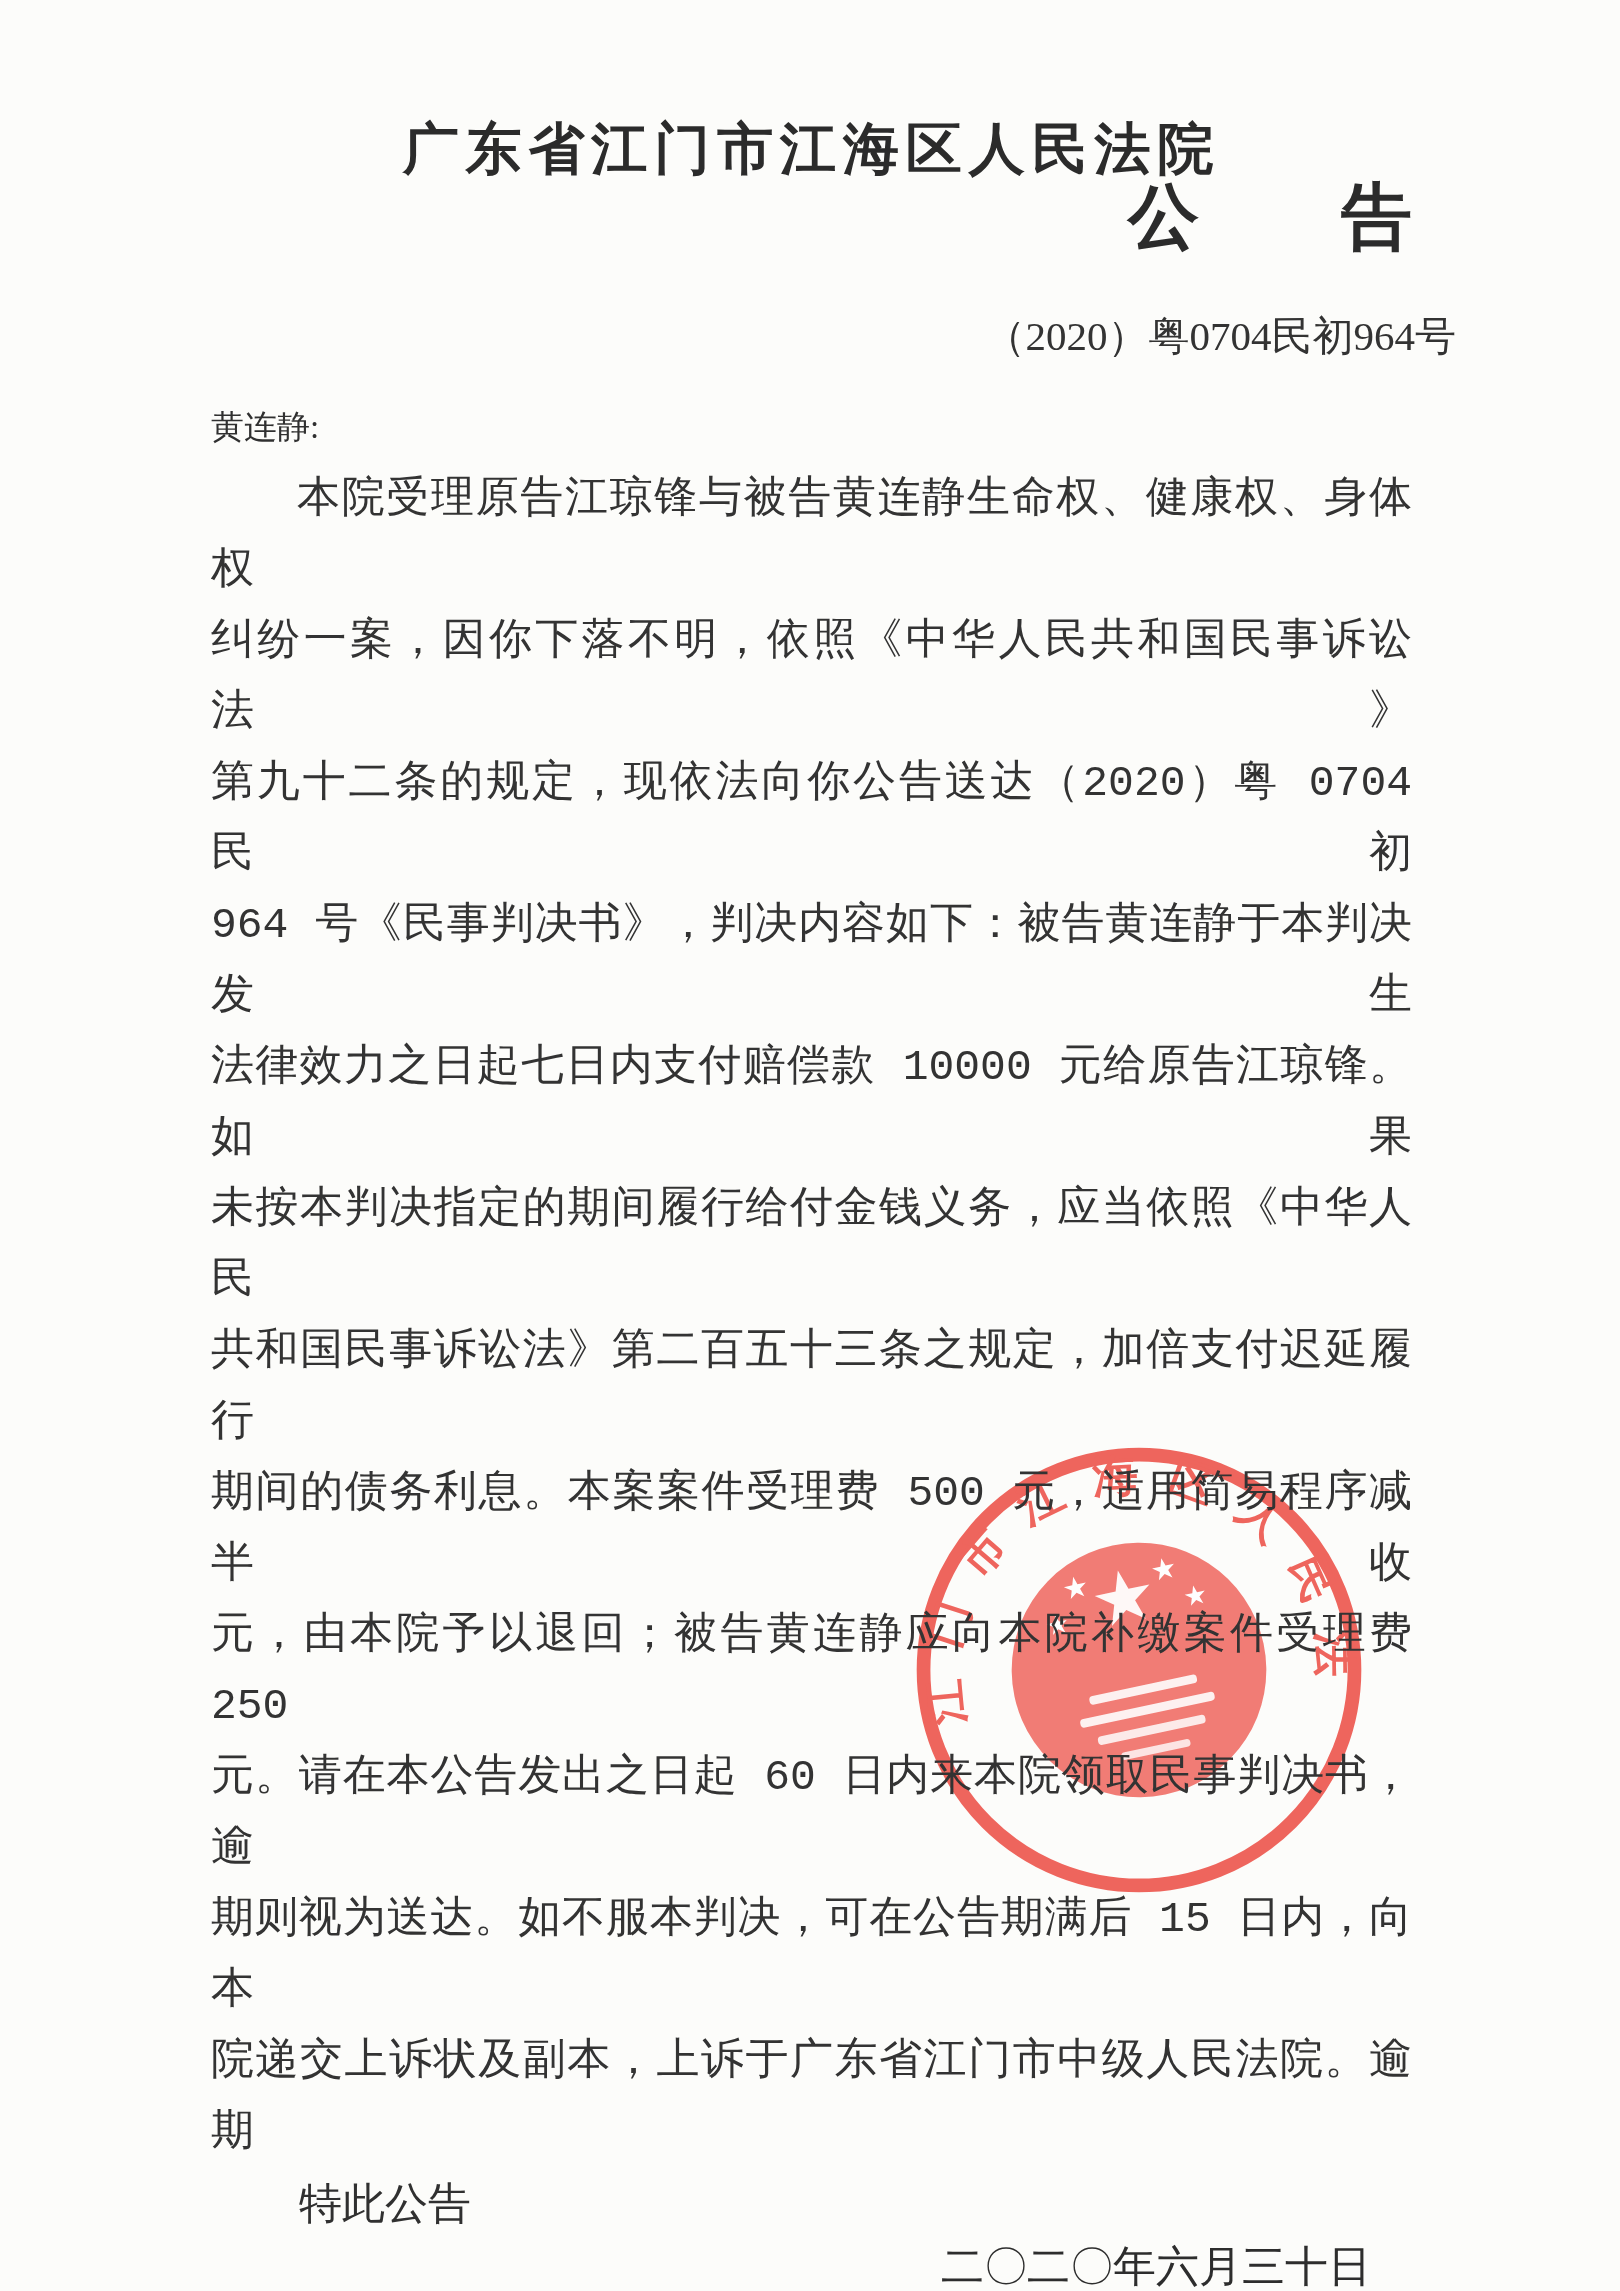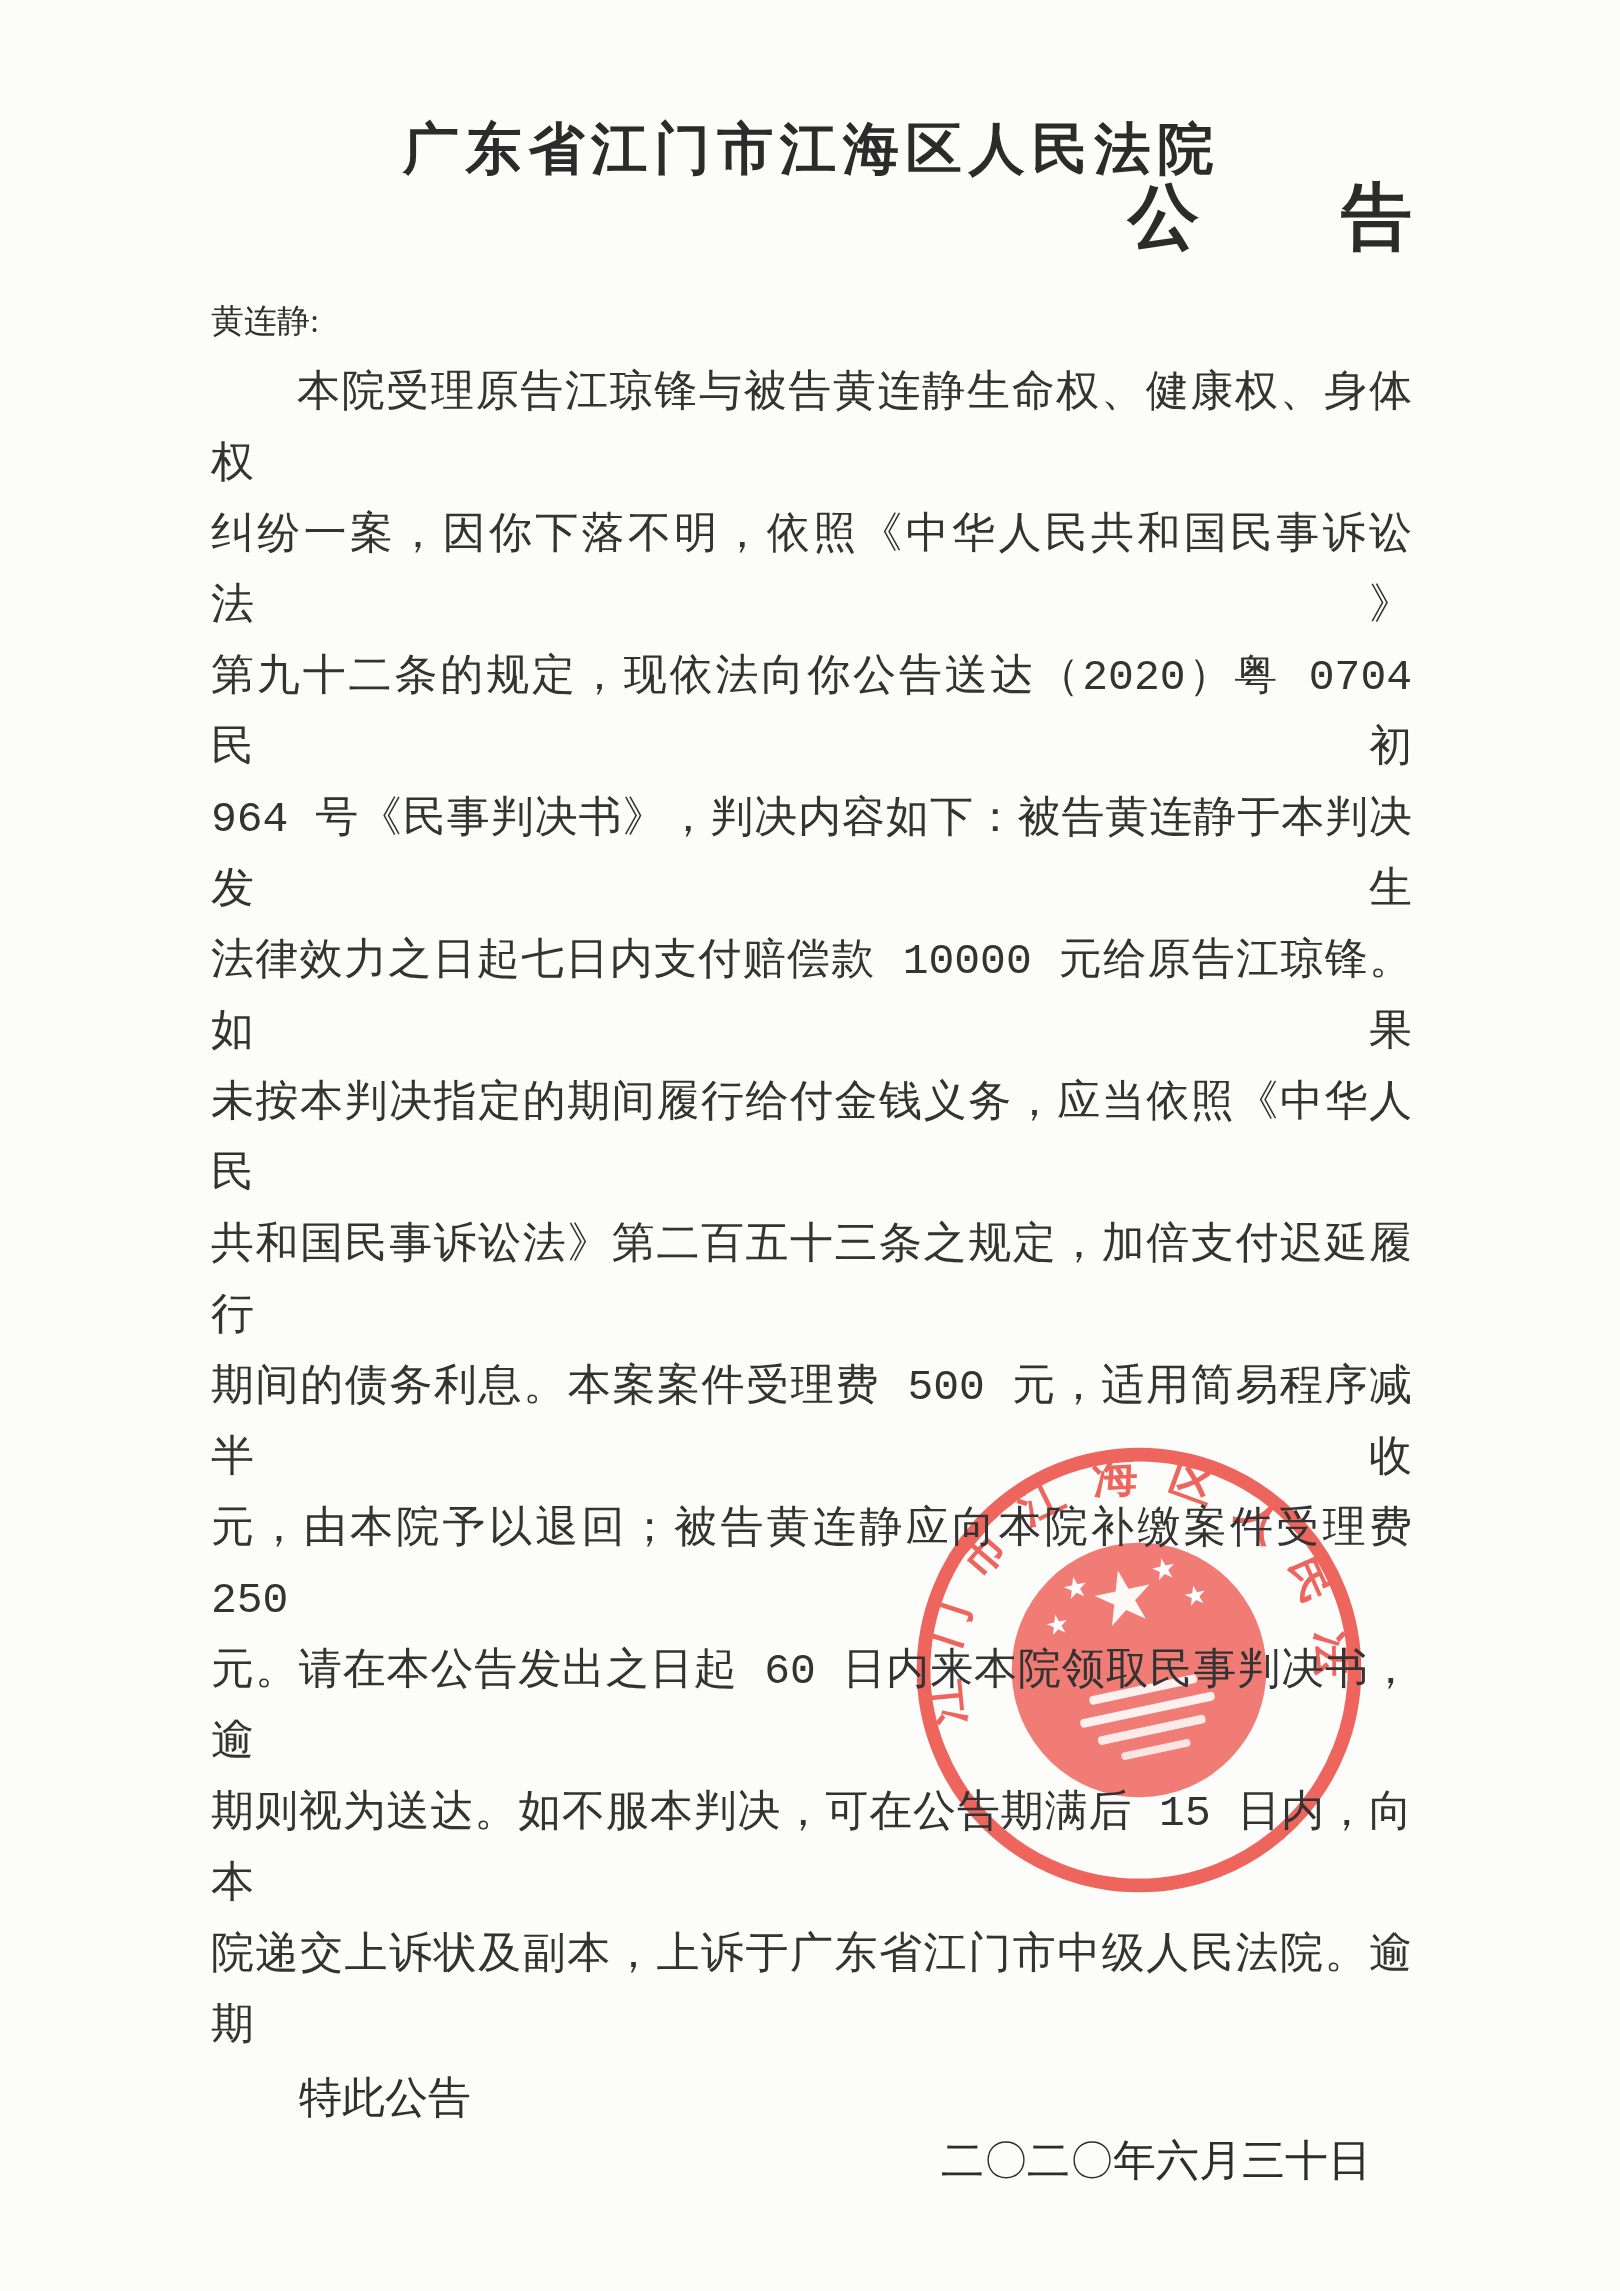--- a/index.html
+++ b/index.html
@@ -97,20 +97,21 @@
       <textPath href="#ringTextPath" startOffset="10">江门市江海区人民法院</textPath>
     </text>
   </svg>
 
   <div class="content">
 
     <h1 class="court-name">广东省江门市江海区人民法院</h1>
 
     <h2 class="notice-title">公　　告</h2>
 
+    <div class="case-number">（2020）粤0704民初964号</div>
 
     <div class="addressee">黄连静:</div>
 
     <div class="body-text">
         <div class="body-line">本院受理原告江琼锋与被告黄连静生命权、健康权、身体权</div>
         <div class="body-line">纠纷一案，因你下落不明，依照《中华人民共和国民事诉讼法》</div>
         <div class="body-line">第九十二条的规定，现依法向你公告送达（2020）粤 0704 民初</div>
         <div class="body-line">964 号《民事判决书》，判决内容如下：被告黄连静于本判决发生</div>
         <div class="body-line">法律效力之日起七日内支付赔偿款 10000 元给原告江琼锋。如果</div>
         <div class="body-line">未按本判决指定的期间履行给付金钱义务，应当依照《中华人民</div>

